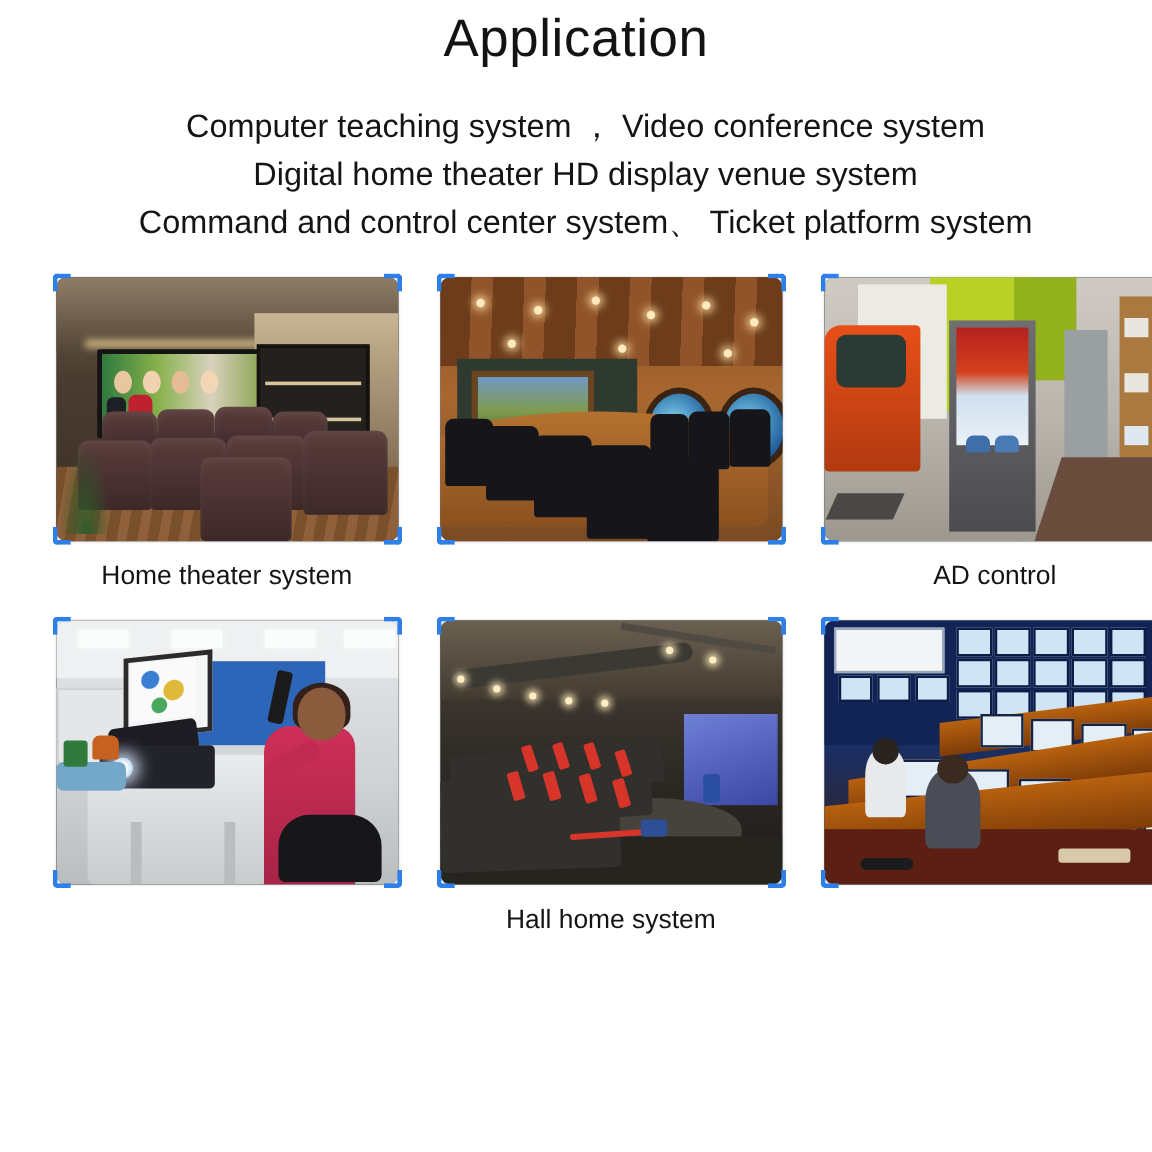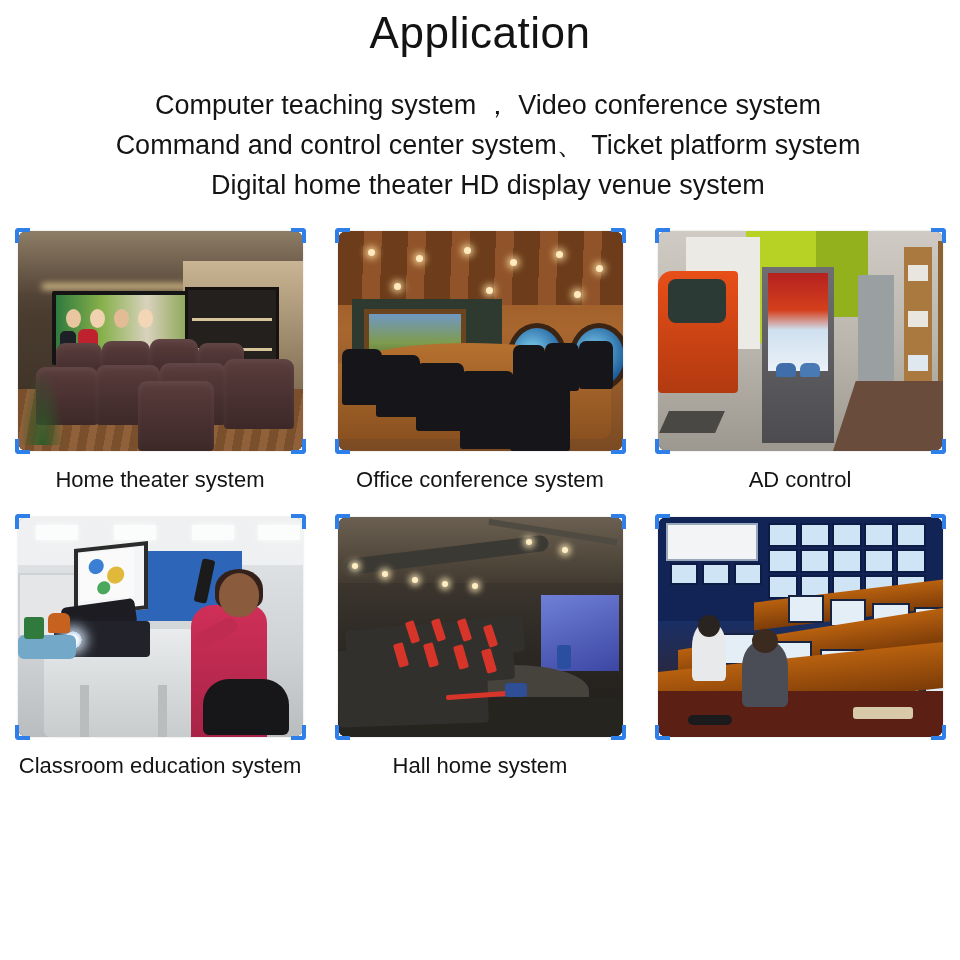--- a/index.html
+++ b/index.html
@@ -47,20 +47,21 @@
     grid-template-columns: repeat(3, 320px);
     grid-auto-rows: auto;
     justify-content: center;
     row-gap: 22px;
   }
   .cell {
     width: 320px;
     display: flex;
     flex-direction: column;
     align-items: center;
+    padding-left: 29px;
   }
   .photo-frame {
     position: relative;
     width: 285px;
     height: 220px;
     border-radius: 9px;
     overflow: visible;
     box-shadow: 0 0 2px rgba(0,0,0,0.18);
   }
   .photo-inner {
@@ -192,22 +193,22 @@
   .cm-person { position:absolute; border-radius:40% 40% 10% 10%; }
   .cm-floor { bottom:0; left:0; right:0; height:46px; background:#5c1f14; }
 </style>
 </head>
 <body>
 
 <h1 class="page-title">Application</h1>
 
 <div class="subtitle-block">
   <div class="subtitle-line">Computer teaching system ，  Video conference system</div>
+  <div class="subtitle-line">Digital home theater HD display venue system</div>
   <div class="subtitle-line">Command and control center system、  Ticket platform system</div>
-  <div class="subtitle-line">Digital home theater HD display venue system</div>
 </div>
 
 <div class="gallery">
 
   <div class="cell">
     <div class="photo-frame" style="--mark:#2f7fe8">
       <div class="photo-inner">
         <div class="scene">
           <div class="sv ht-bg"></div>
           <div class="sv ht-ceil"></div>
@@ -271,21 +272,20 @@
           <div class="chair" style="top:112px;right:44px;width:34px;height:48px"></div>
           <div class="chair" style="top:110px;right:10px;width:34px;height:48px"></div>
           <div class="chair" style="top:114px;right:78px;width:32px;height:44px"></div>
         </div>
       </div>
       <span class="corner tl"></span>
       <span class="corner tr"></span>
       <span class="corner bl"></span>
       <span class="corner br"></span>
     </div>
-    <div class="caption">Office conference system</div>
   </div>
 
   <div class="cell">
     <div class="photo-frame" style="--mark:#2f7fe8">
       <div class="photo-inner">
         <div class="scene">
           <div class="sv ad-bg"></div>
           <div class="sv ad-green"></div>
           <div class="sv ad-green2"></div>
           <div class="sv ad-white"></div>
@@ -342,21 +342,20 @@
           <div class="sv cl-arm"></div>
           <div class="sv cl-remote"></div>
           <div class="sv cl-kbd"></div>
         </div>
       </div>
       <span class="corner tl"></span>
       <span class="corner tr"></span>
       <span class="corner bl"></span>
       <span class="corner br"></span>
     </div>
-    <div class="caption">Classroom education system</div>
   </div>
 
   <div class="cell">
     <div class="photo-frame" style="--mark:#2f7fe8">
       <div class="photo-inner">
         <div class="scene">
           <div class="sv ha-bg"></div>
           <div class="sv ha-ceil"></div>
           <div class="sv ha-duct"></div>
           <div class="sv ha-truss"></div>

